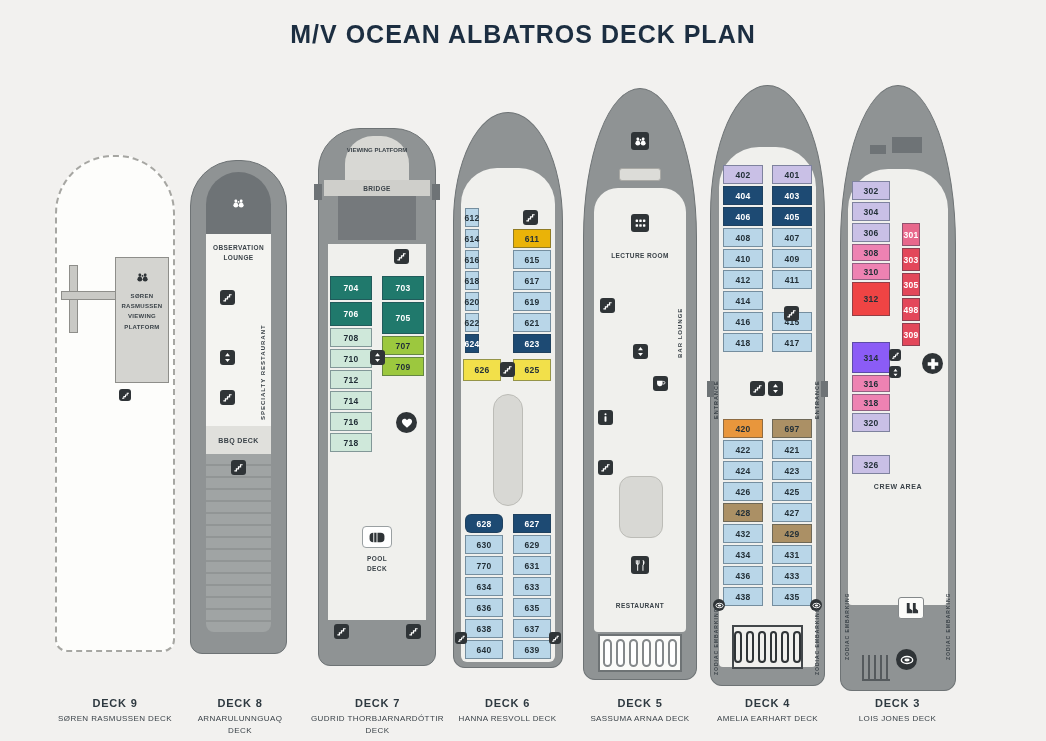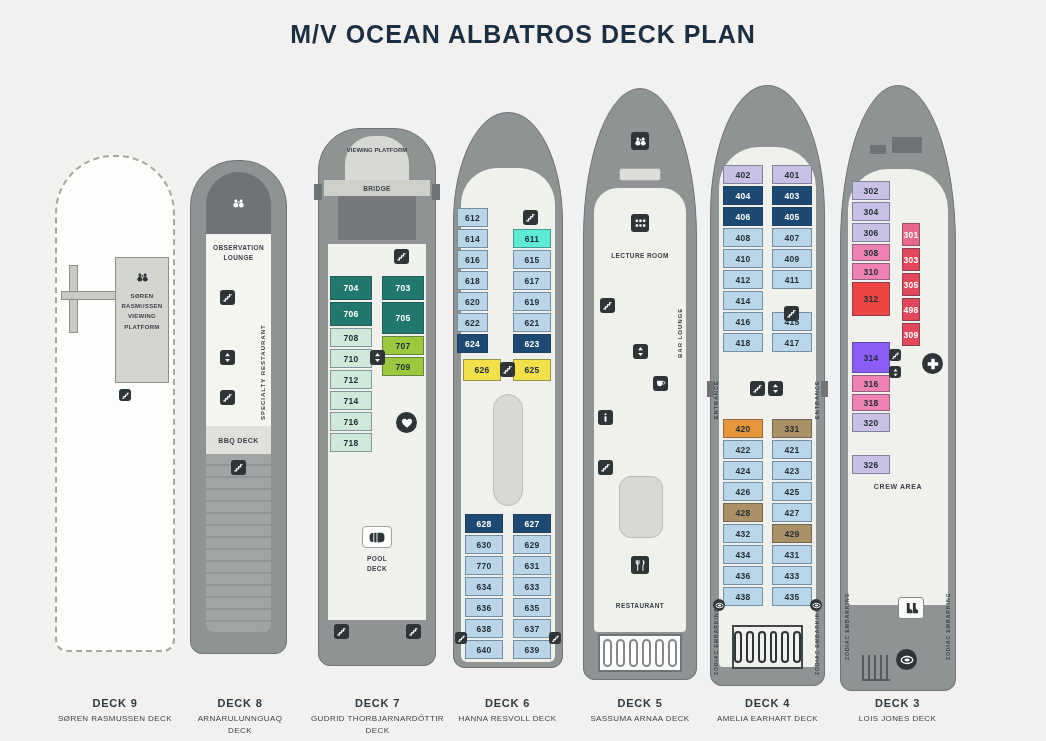--- a/index.html
+++ b/index.html
@@ -205,50 +205,50 @@
 </div>
 
 <div class="deck" id="d6">
   <div class="hull h6"></div>
   <div class="panel" style="left:8px;top:56px;width:94px;height:494px;border-radius:36px 36px 6px 6px"></div>
   <span class="ic" style="left:70px;top:98px">
       <svg viewBox="0 0 16 16" xmlns="http://www.w3.org/2000/svg">
         <path d="M2 13h3v-3h3V7h3V4h3" fill="none" stroke="currentColor" stroke-width="1.8"></path>
       </svg>
     </span>
-  <div class="ccol" style="left:4px;top:96px;width:31px">
+  <div class="ccol" style="left:12px;top:96px;width:14px">
       <div class="cabin" style="background: rgb(185, 214, 232);">612</div>
       <div class="cabin" style="background: rgb(185, 214, 232);">614</div>
       <div class="cabin" style="background: rgb(185, 214, 232);">616</div>
       <div class="cabin" style="background: rgb(185, 214, 232);">618</div>
       <div class="cabin" style="background: rgb(185, 214, 232);">620</div>
       <div class="cabin" style="background: rgb(185, 214, 232);">622</div>
       <div class="cabin wt" style="background: rgb(29, 74, 115);">624</div>
     </div>
   <div class="ccol" style="left:60px;top:96px;width:38px">
       <div class="cabin spacer"></div>
-      <div class="cabin" style="background: #5eead4;">611</div>
+      <div class="cabin" style="background: #eab308;">611</div>
       <div class="cabin" style="background: rgb(185, 214, 232);">615</div>
       <div class="cabin" style="background: rgb(185, 214, 232);">617</div>
       <div class="cabin" style="background: rgb(185, 214, 232);">619</div>
       <div class="cabin" style="background: rgb(185, 214, 232);">621</div>
       <div class="cabin wt" style="background: rgb(29, 74, 115);">623</div>
     </div>
   <div class="row-h" style="left:10px;top:247px;width:88px">
       <div class="cabin" style="background: rgb(242, 224, 74); height: 22px;">626</div>
       <div class="cabin" style="background: rgb(242, 224, 74); height: 22px;">625</div>
     </div>
   <span class="ic" style="left:47px;top:250px">
       <svg viewBox="0 0 16 16" xmlns="http://www.w3.org/2000/svg">
         <path d="M2 13h3v-3h3V7h3V4h3" fill="none" stroke="currentColor" stroke-width="1.8"></path>
       </svg>
     </span>
   <div class="capsule" style="left:40px;top:282px;width:30px;height:112px;border-radius:15px"></div>
   <div class="ccol" style="left:12px;top:402px;width:38px">
-      <div class="cabin wt" style="background: rgb(29, 74, 115);">628</div>
+      <div class="cabin wt" style="background: rgb(29, 74, 115); border-radius: 6px;">628</div>
       <div class="cabin" style="background: rgb(185, 214, 232);">630</div>
       <div class="cabin" style="background: rgb(185, 214, 232);">770</div>
       <div class="cabin" style="background: rgb(185, 214, 232);">634</div>
       <div class="cabin" style="background: rgb(185, 214, 232);">636</div>
       <div class="cabin" style="background: rgb(185, 214, 232);">638</div>
       <div class="cabin" style="background: rgb(185, 214, 232);">640</div>
     </div>
   <div class="ccol" style="left:60px;top:402px;width:38px">
       <div class="cabin wt" style="background: rgb(29, 74, 115);">627</div>
       <div class="cabin" style="background: rgb(185, 214, 232);">629</div>
@@ -394,21 +394,21 @@
       <div class="cabin" style="background: rgb(185, 214, 232);">422</div>
       <div class="cabin" style="background: rgb(185, 214, 232);">424</div>
       <div class="cabin" style="background: rgb(185, 214, 232);">426</div>
       <div class="cabin" style="background: rgb(171, 144, 101);">428</div>
       <div class="cabin" style="background: rgb(185, 214, 232);">432</div>
       <div class="cabin" style="background: rgb(185, 214, 232);">434</div>
       <div class="cabin" style="background: rgb(185, 214, 232);">436</div>
       <div class="cabin" style="background: rgb(185, 214, 232);">438</div>
     </div>
   <div class="ccol" style="left:62px;top:334px;width:40px">
-      <div class="cabin" style="background: rgb(171, 144, 101);">331</div>
+      <div class="cabin" style="background: rgb(171, 144, 101);">697</div>
       <div class="cabin" style="background: rgb(185, 214, 232);">421</div>
       <div class="cabin" style="background: rgb(185, 214, 232);">423</div>
       <div class="cabin" style="background: rgb(185, 214, 232);">425</div>
       <div class="cabin" style="background: rgb(185, 214, 232);">427</div>
       <div class="cabin" style="background: rgb(171, 144, 101);">429</div>
       <div class="cabin" style="background: rgb(185, 214, 232);">431</div>
       <div class="cabin" style="background: rgb(185, 214, 232);">433</div>
       <div class="cabin" style="background: rgb(185, 214, 232);">435</div>
     </div>
   <span class="ic round sm" style="left:3px;top:514px">

